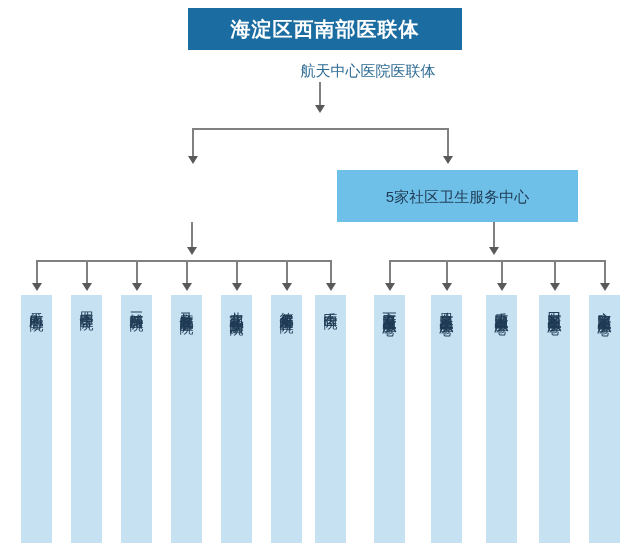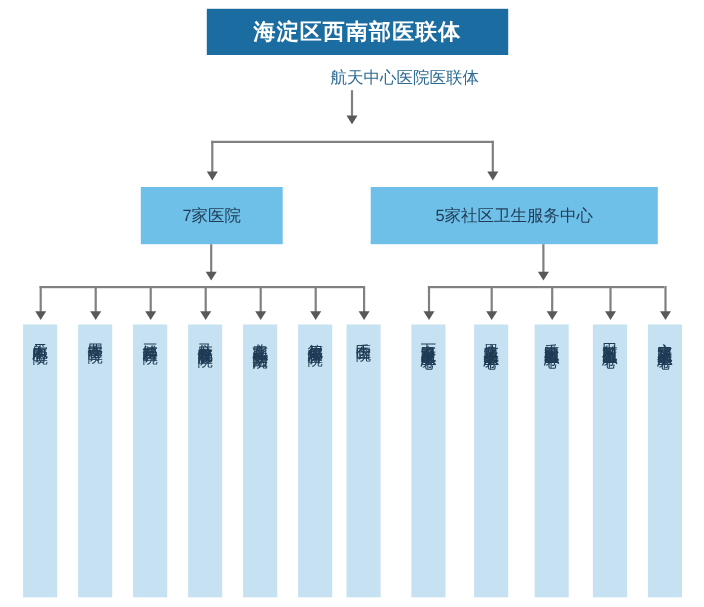--- a/index.html
+++ b/index.html
@@ -80,21 +80,21 @@
     display: flex;
     align-items: center;
     justify-content: center;
   }
   .mid-box .mid-text {
     color: #1F3B55;
     font-size: 15px;
     line-height: 1;
   }
   .mid-box.hospitals { left: 128px; width: 129px; }
-  .mid-box.centers   { left: 337px; width: 261px; }
+  .mid-box.centers   { left: 337px; width: 241px; }
 
   
   .leaf-box {
     position: absolute;
     top: 295px;
     width: 31px;
     height: 248px;
     background: #C6E1F2;
     display: flex;
     justify-content: center;
@@ -123,23 +123,20 @@
 
   <div class="vline" style="left:319px; top:82px; height:26px;"></div>
   <div class="arrow-down" style="left:315px; top:105px;"></div>
 
   <div class="hline" style="left:192px; top:128px; width:257px;"></div>
   <div class="vline" style="left:192px; top:128px; height:30px;"></div>
   <div class="vline" style="left:447px; top:128px; height:30px;"></div>
   <div class="arrow-down" style="left:188px; top:156px;"></div>
   <div class="arrow-down" style="left:443px; top:156px;"></div>
 
-  <div class="mid-box hospitals">
-    <span class="mid-text">7家医院</span>
-  </div>
   <div class="mid-box centers">
     <span class="mid-text">5家社区卫生服务中心</span>
   </div>
 
   <div class="vline" style="left:191px; top:222px; height:28px;"></div>
   <div class="arrow-down" style="left:187px; top:247px;"></div>
   <div class="hline" style="left:36px; top:260px; width:294px;"></div>
 
   <div class="vline" style="left:36px;  top:260px; height:25px;"></div>
   <div class="arrow-down" style="left:32px;  top:283px;"></div>

